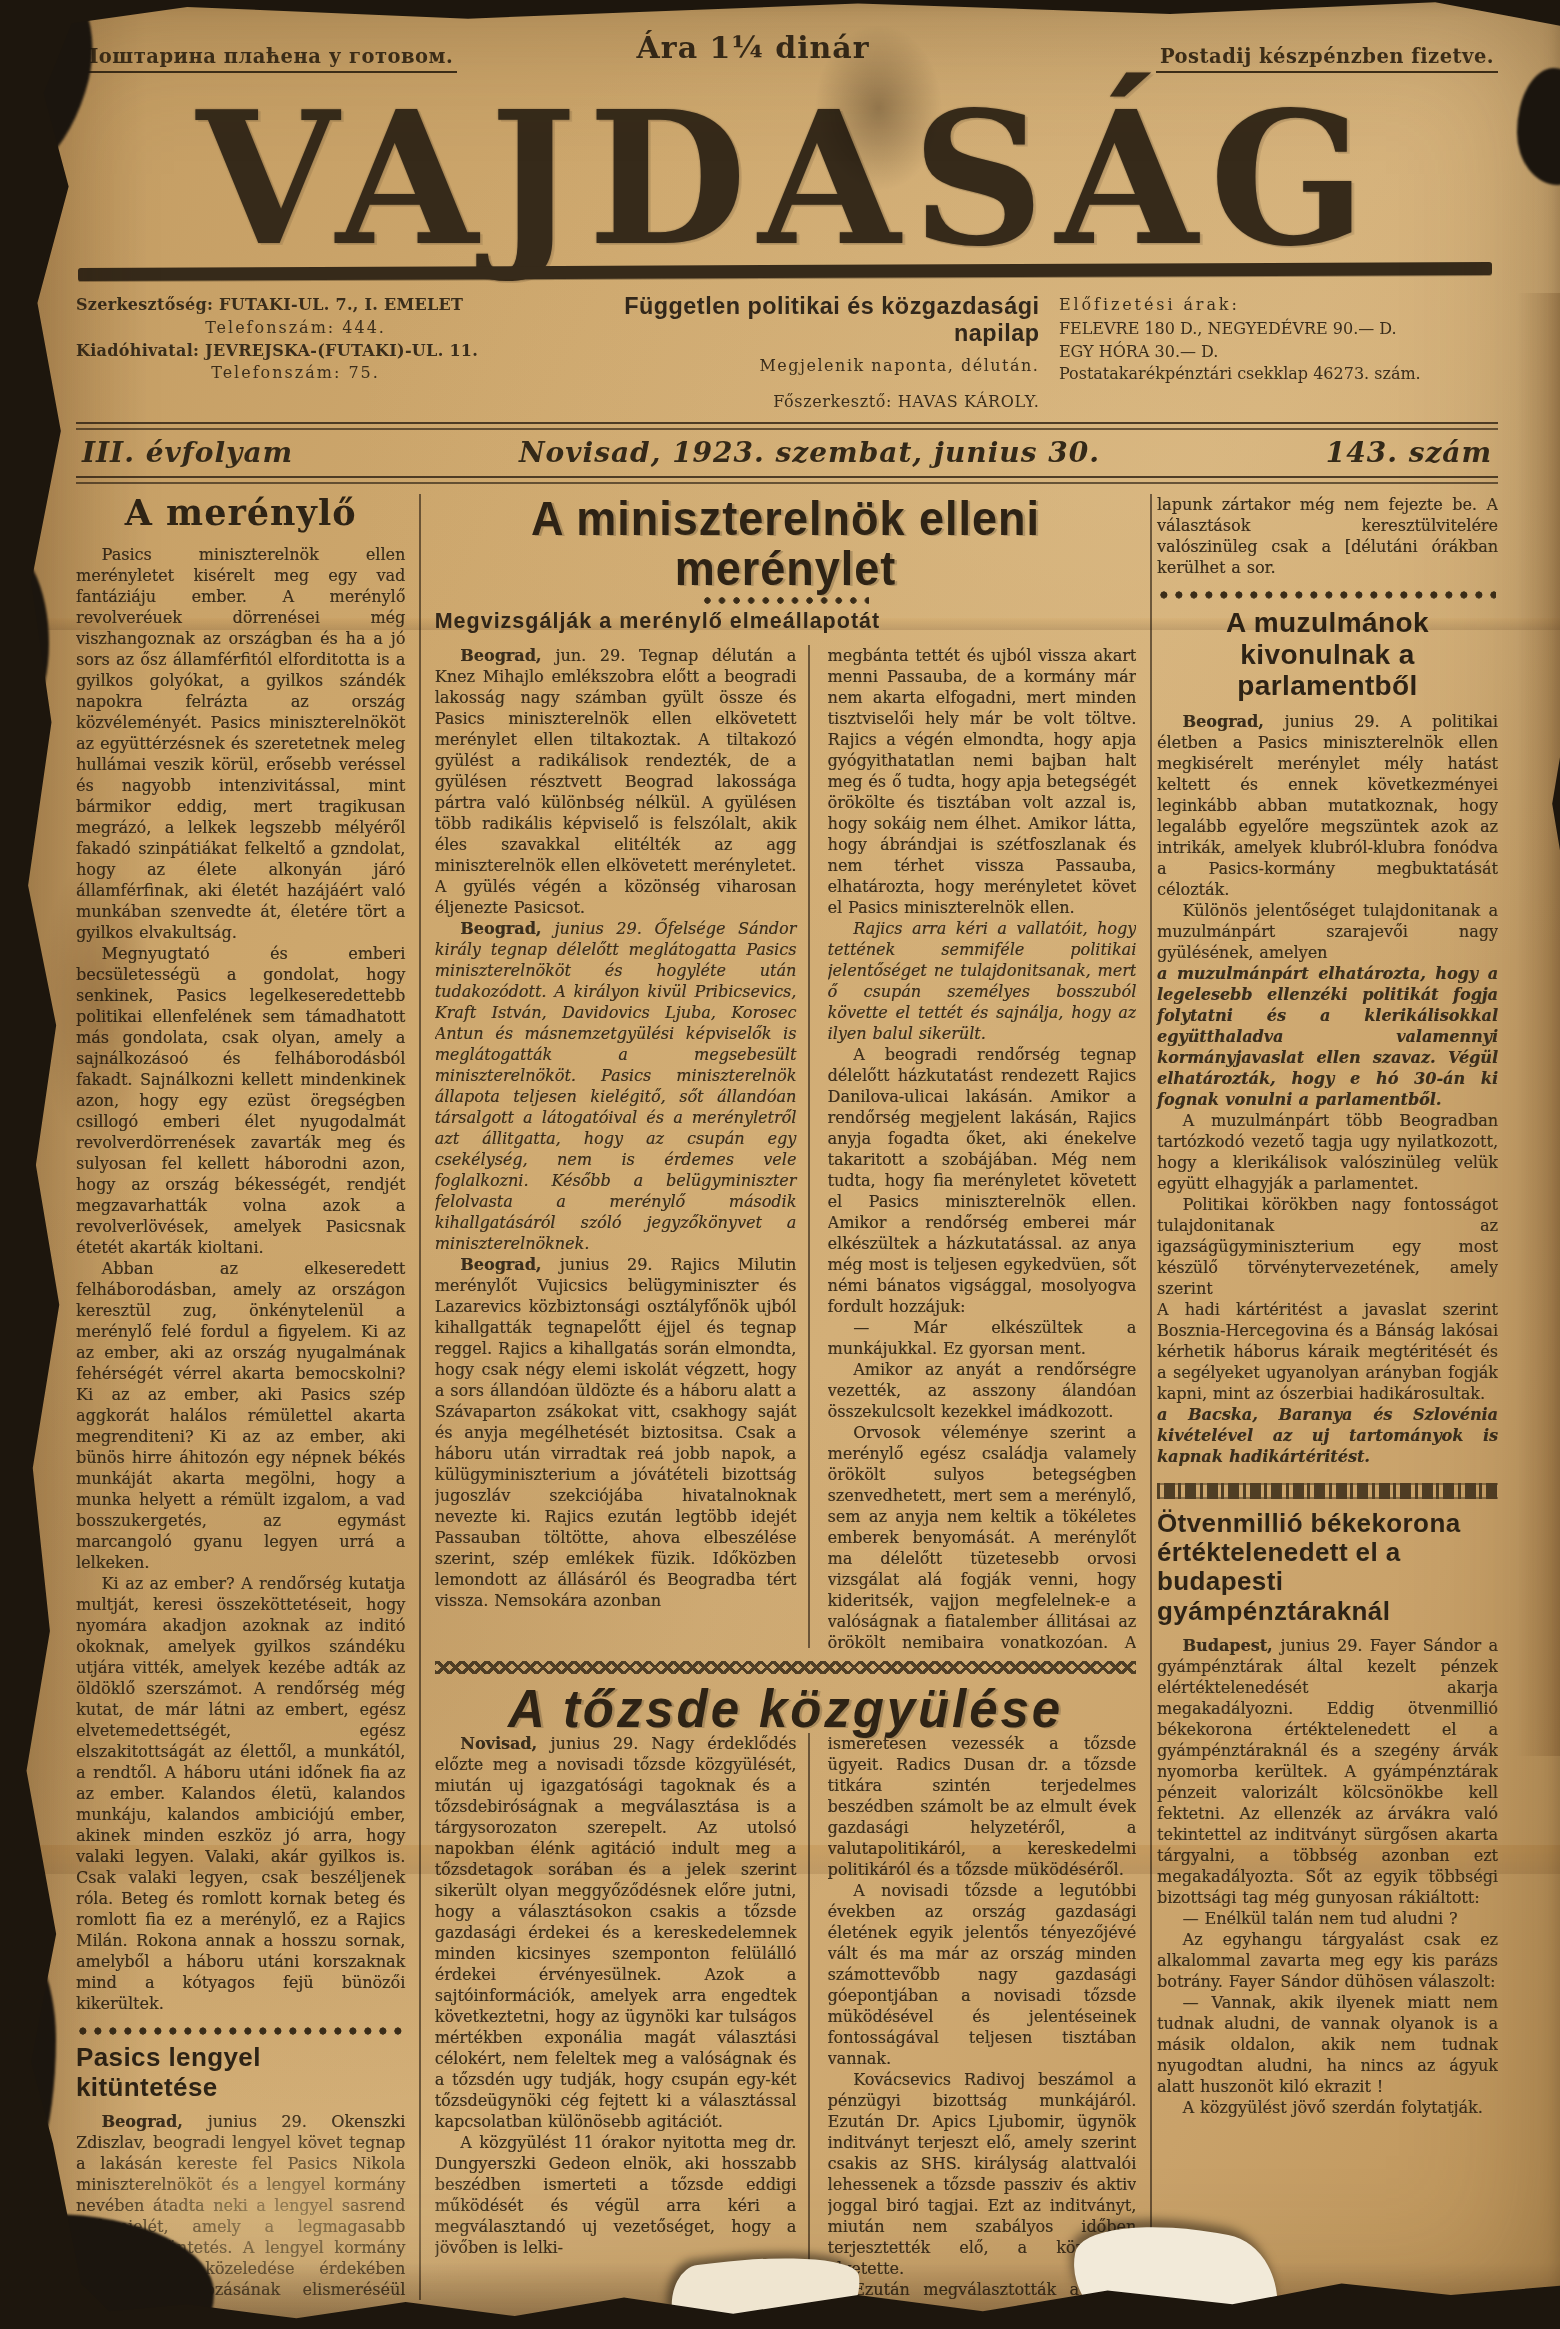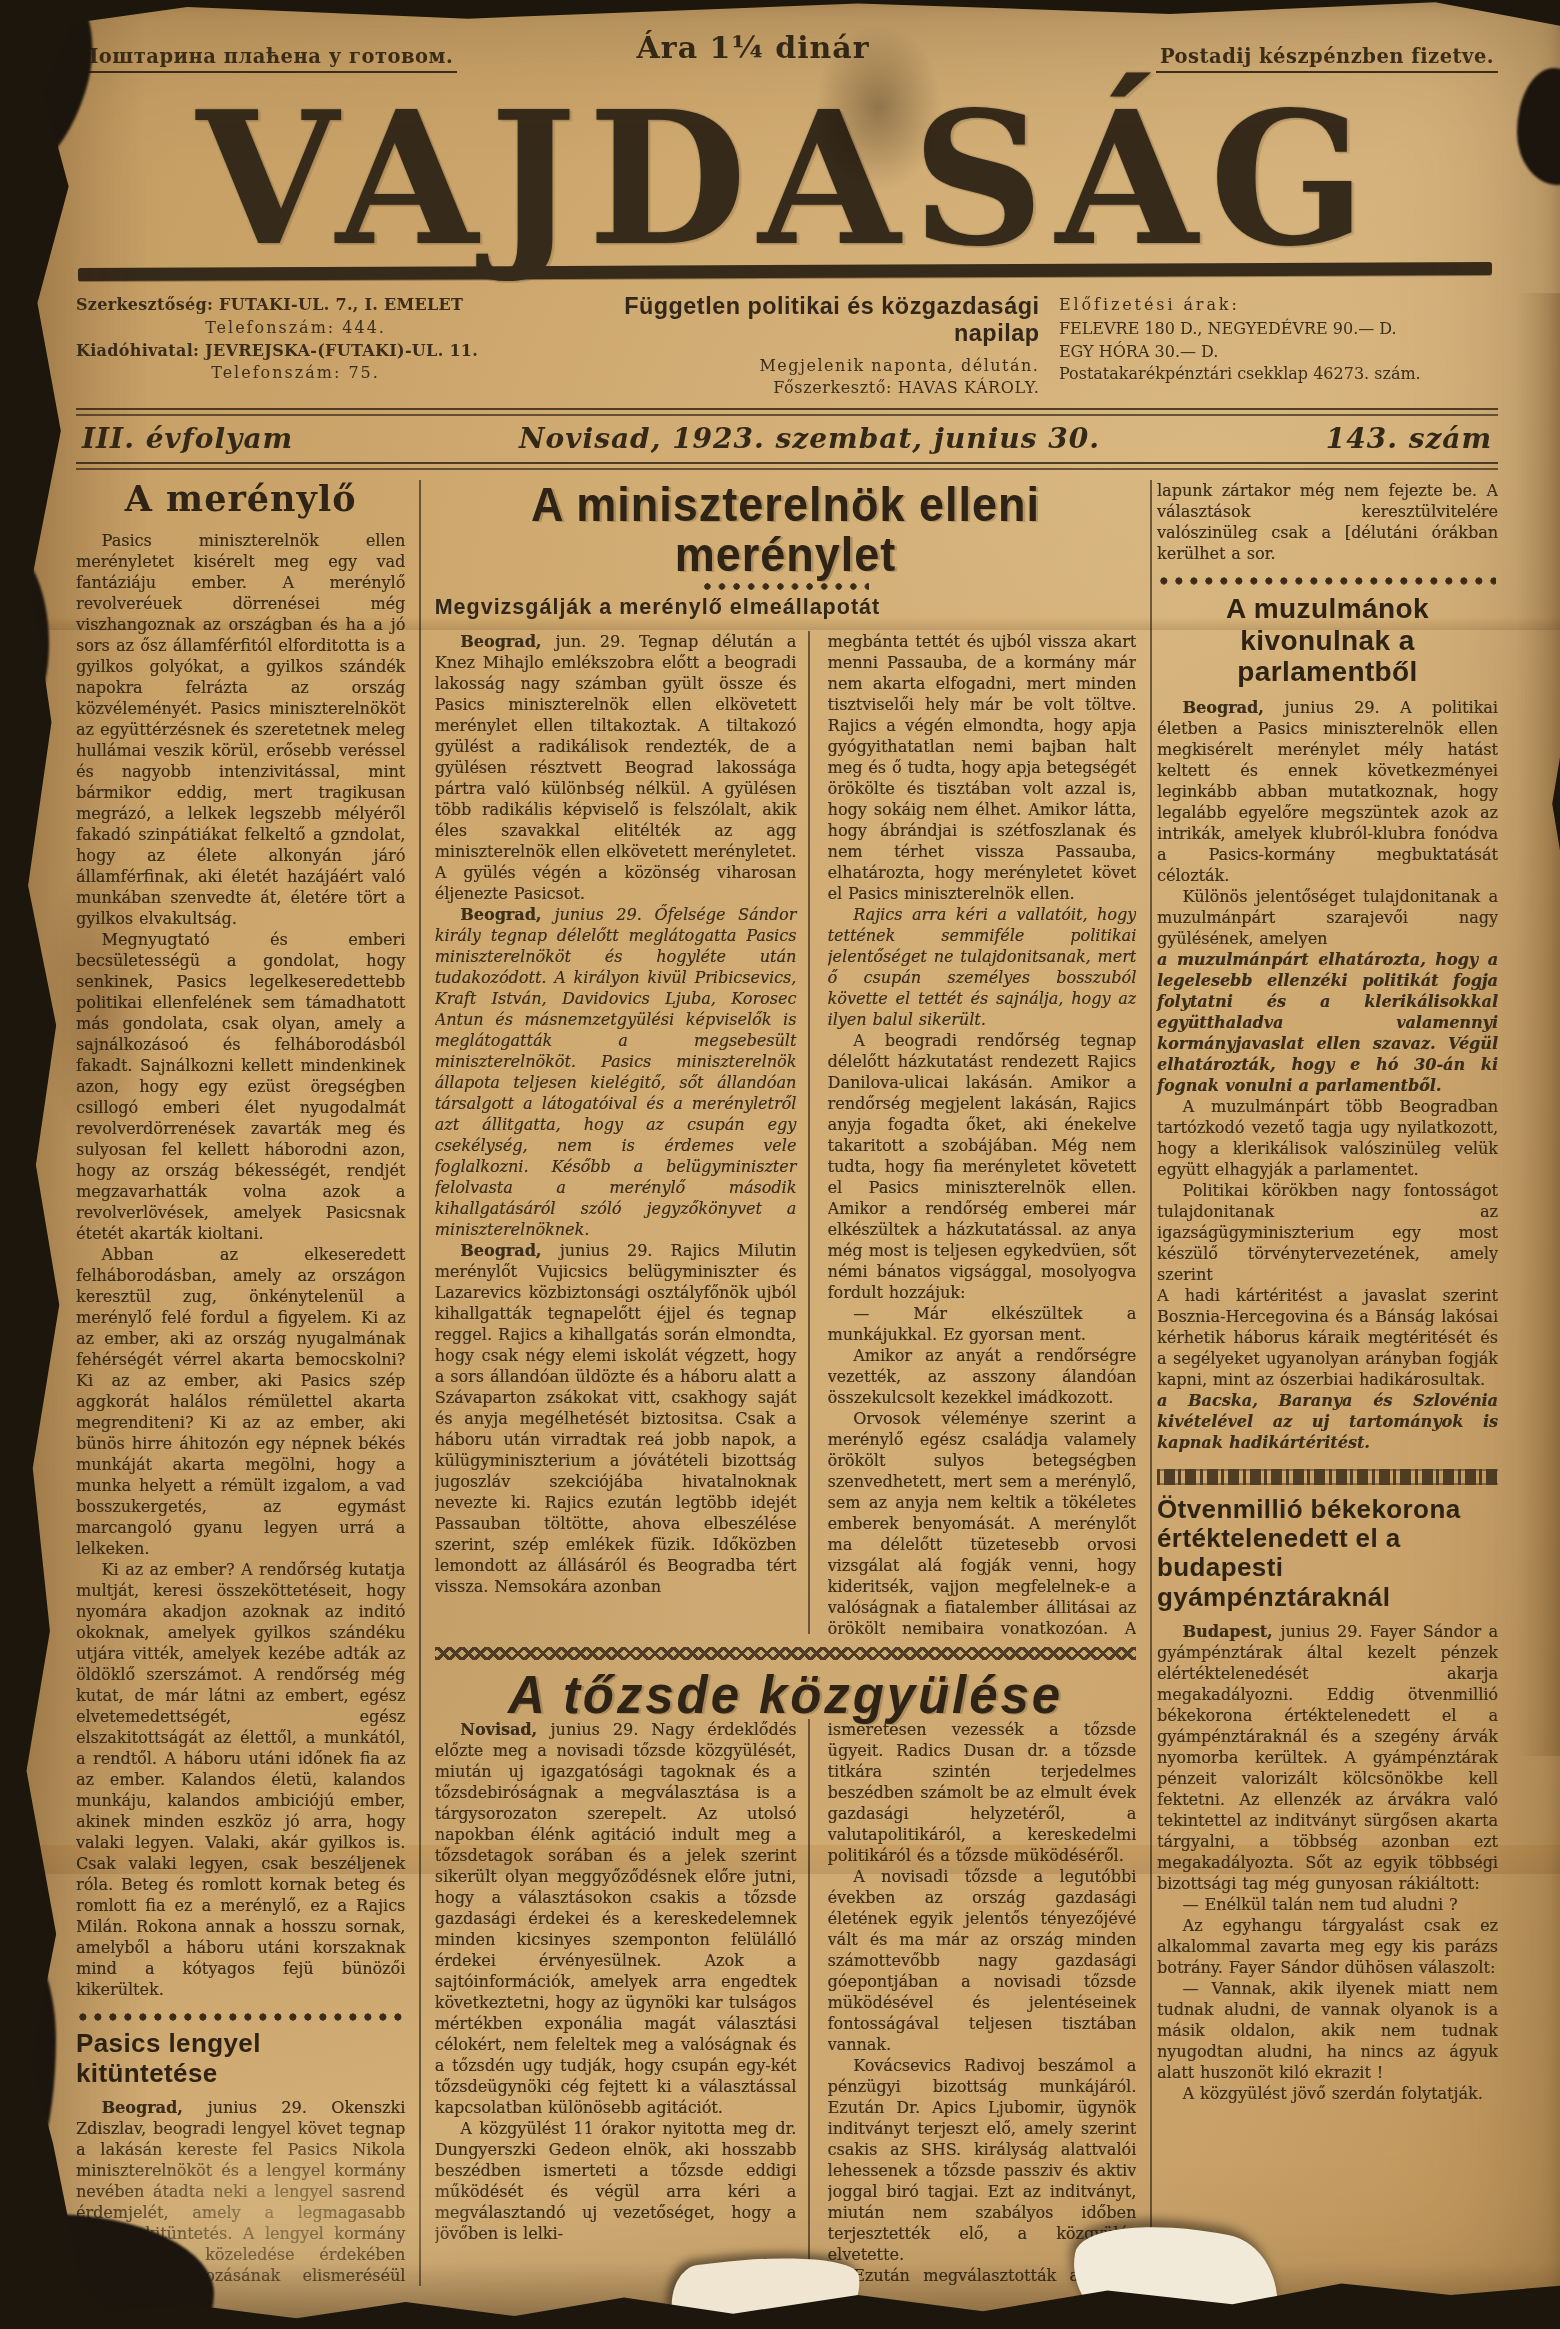--- a/index.html
+++ b/index.html
@@ -45,21 +45,21 @@
     transform:rotate(-.25deg);border-radius:2.9px;box-shadow:0 1px 0 rgba(54,42,26,.4);}
 
   
   .info-row{display:grid;grid-template-columns:1fr 1.15fr 1fr;column-gap:19.5px;align-items:start;}
   .info-col{font:16px/1.35 "DejaVu Serif",serif;color:#3a2d1b;}
   .info-left div{margin:1px 0;}
   .info-left .l0,.info-left .l2{font-weight:700;letter-spacing:0.3px;}
   .info-left .l1,.info-left .l3{text-align:center;letter-spacing:2px;}
   .info-center{text-align:right;}
   .info-center .l0{font:700 23.4px/1.15 "Liberation Sans",sans-serif;letter-spacing:0.5px;color:#32271a;margin-bottom:7.8px;}
-  .info-center .l1{letter-spacing:1.5px;margin-bottom:0;}
+  .info-center .l1{letter-spacing:1.5px;margin-bottom:14px;}
   .info-center .l2{letter-spacing:0.6px;}
   .info-right{text-align:left;}
   .info-right .l0{letter-spacing:2.9px;margin-bottom:2px;}
   .info-right div{margin:1px 0;}
 
   .rule-double{border-top:2.9px solid rgba(55,41,24,.85);border-bottom:2px solid rgba(55,41,24,.7);height:3.9px;margin-top:9.8px;}
   .dateline{display:flex;justify-content:space-between;align-items:baseline;padding:7.8px 5.9px 5.9px 5.9px;}
   .dateline span{font:700 italic 28px/1.1 "DejaVu Serif",serif;color:#342918;letter-spacing:1px;}
   .rule-double.bottom{margin-top:2px;border-top-width:2px;border-bottom-width:2.9px;}
 

